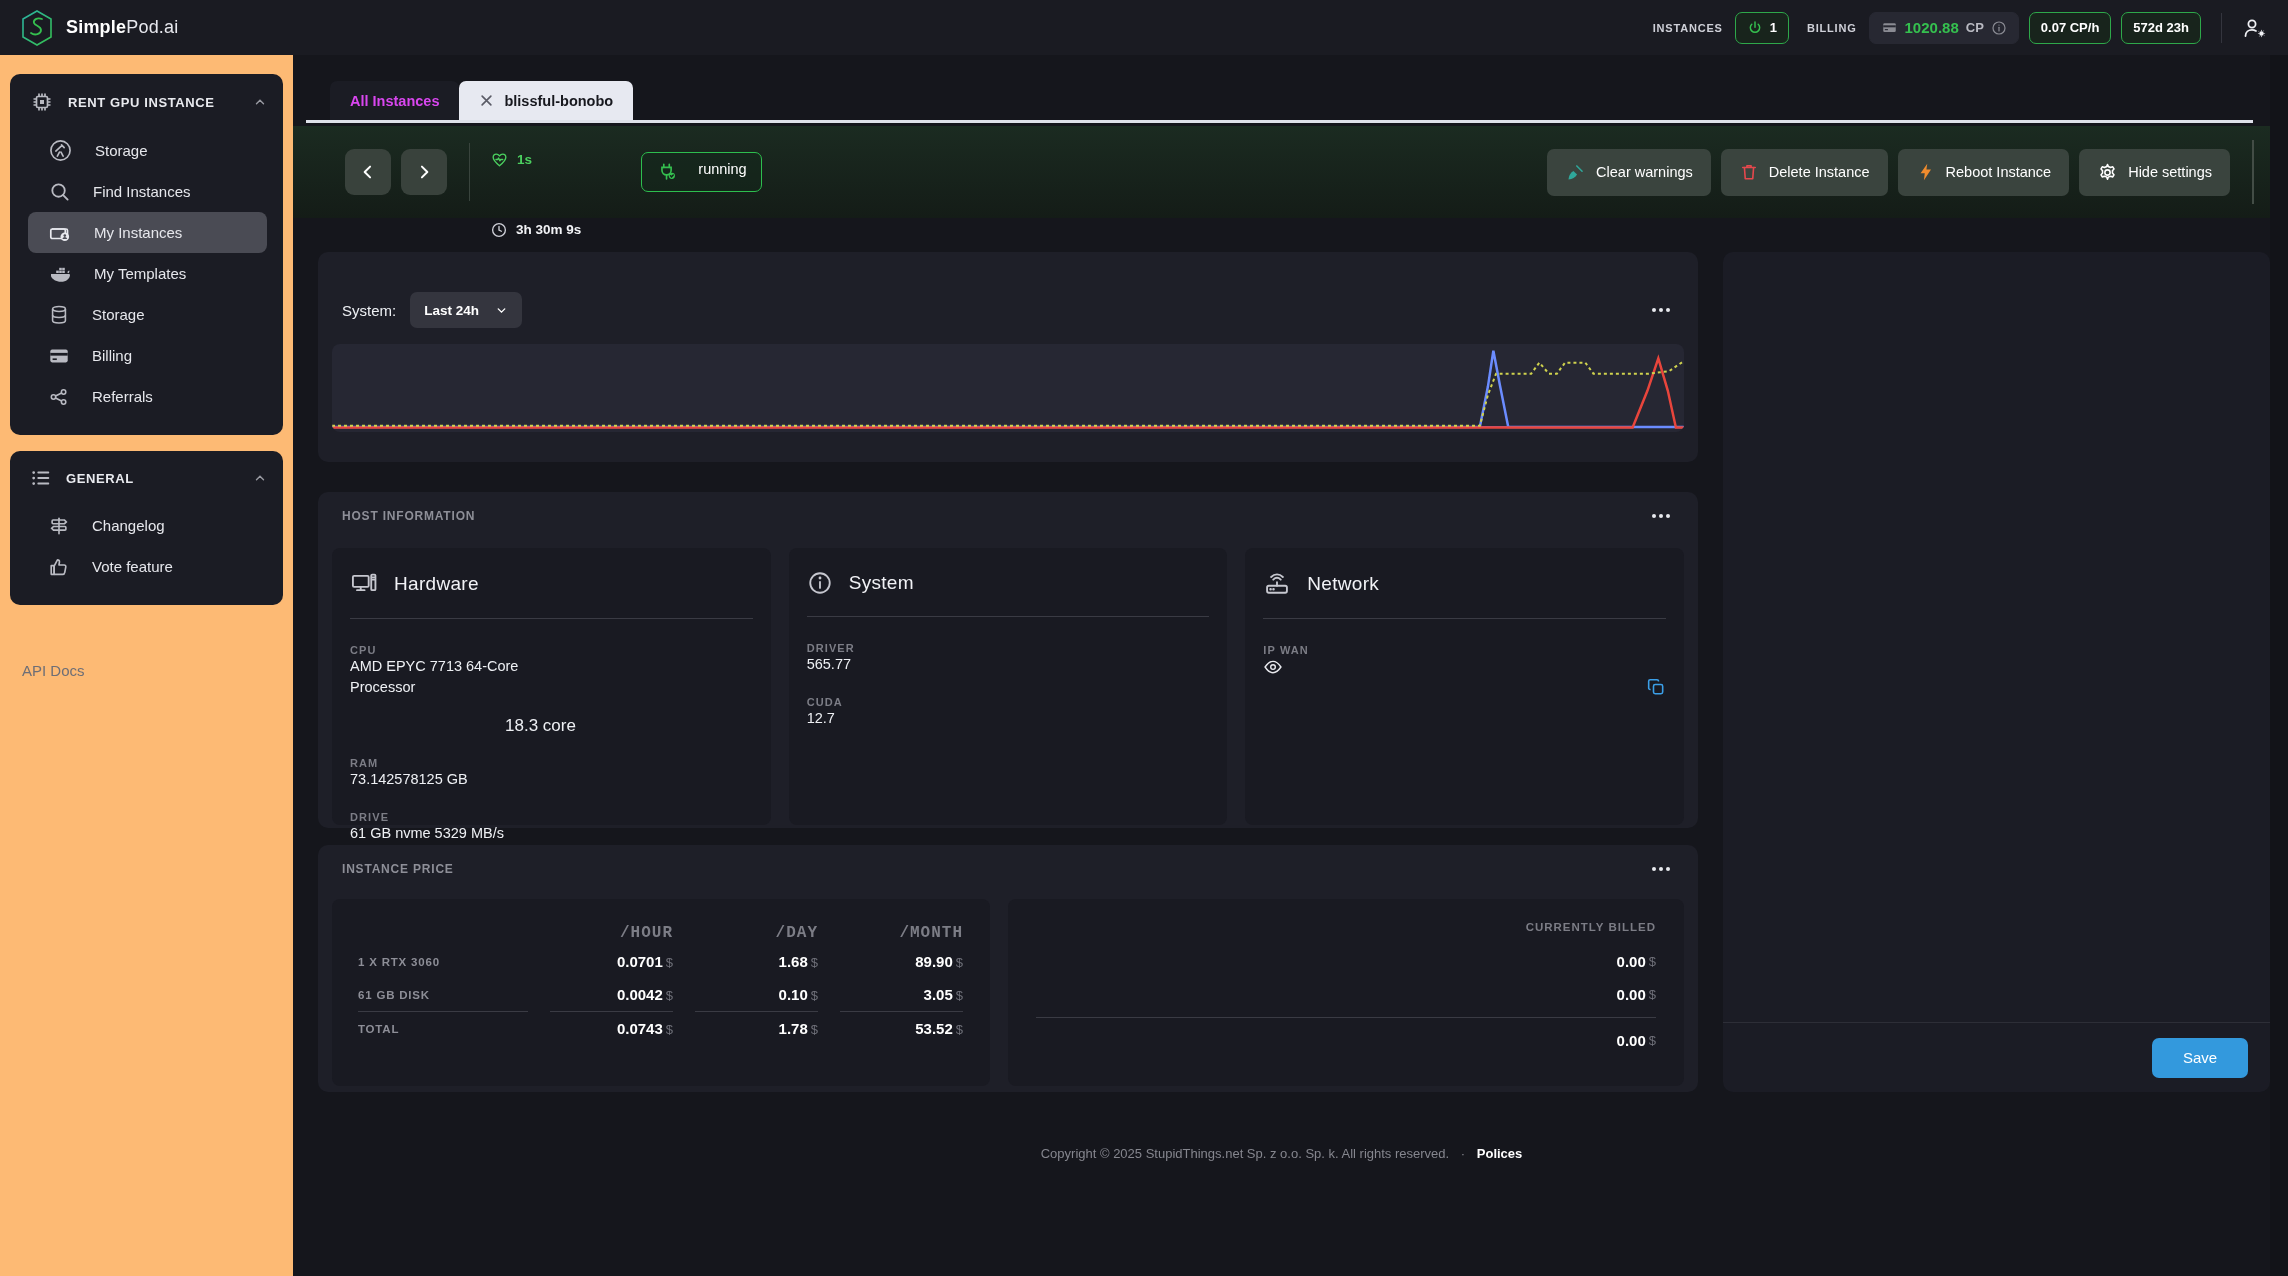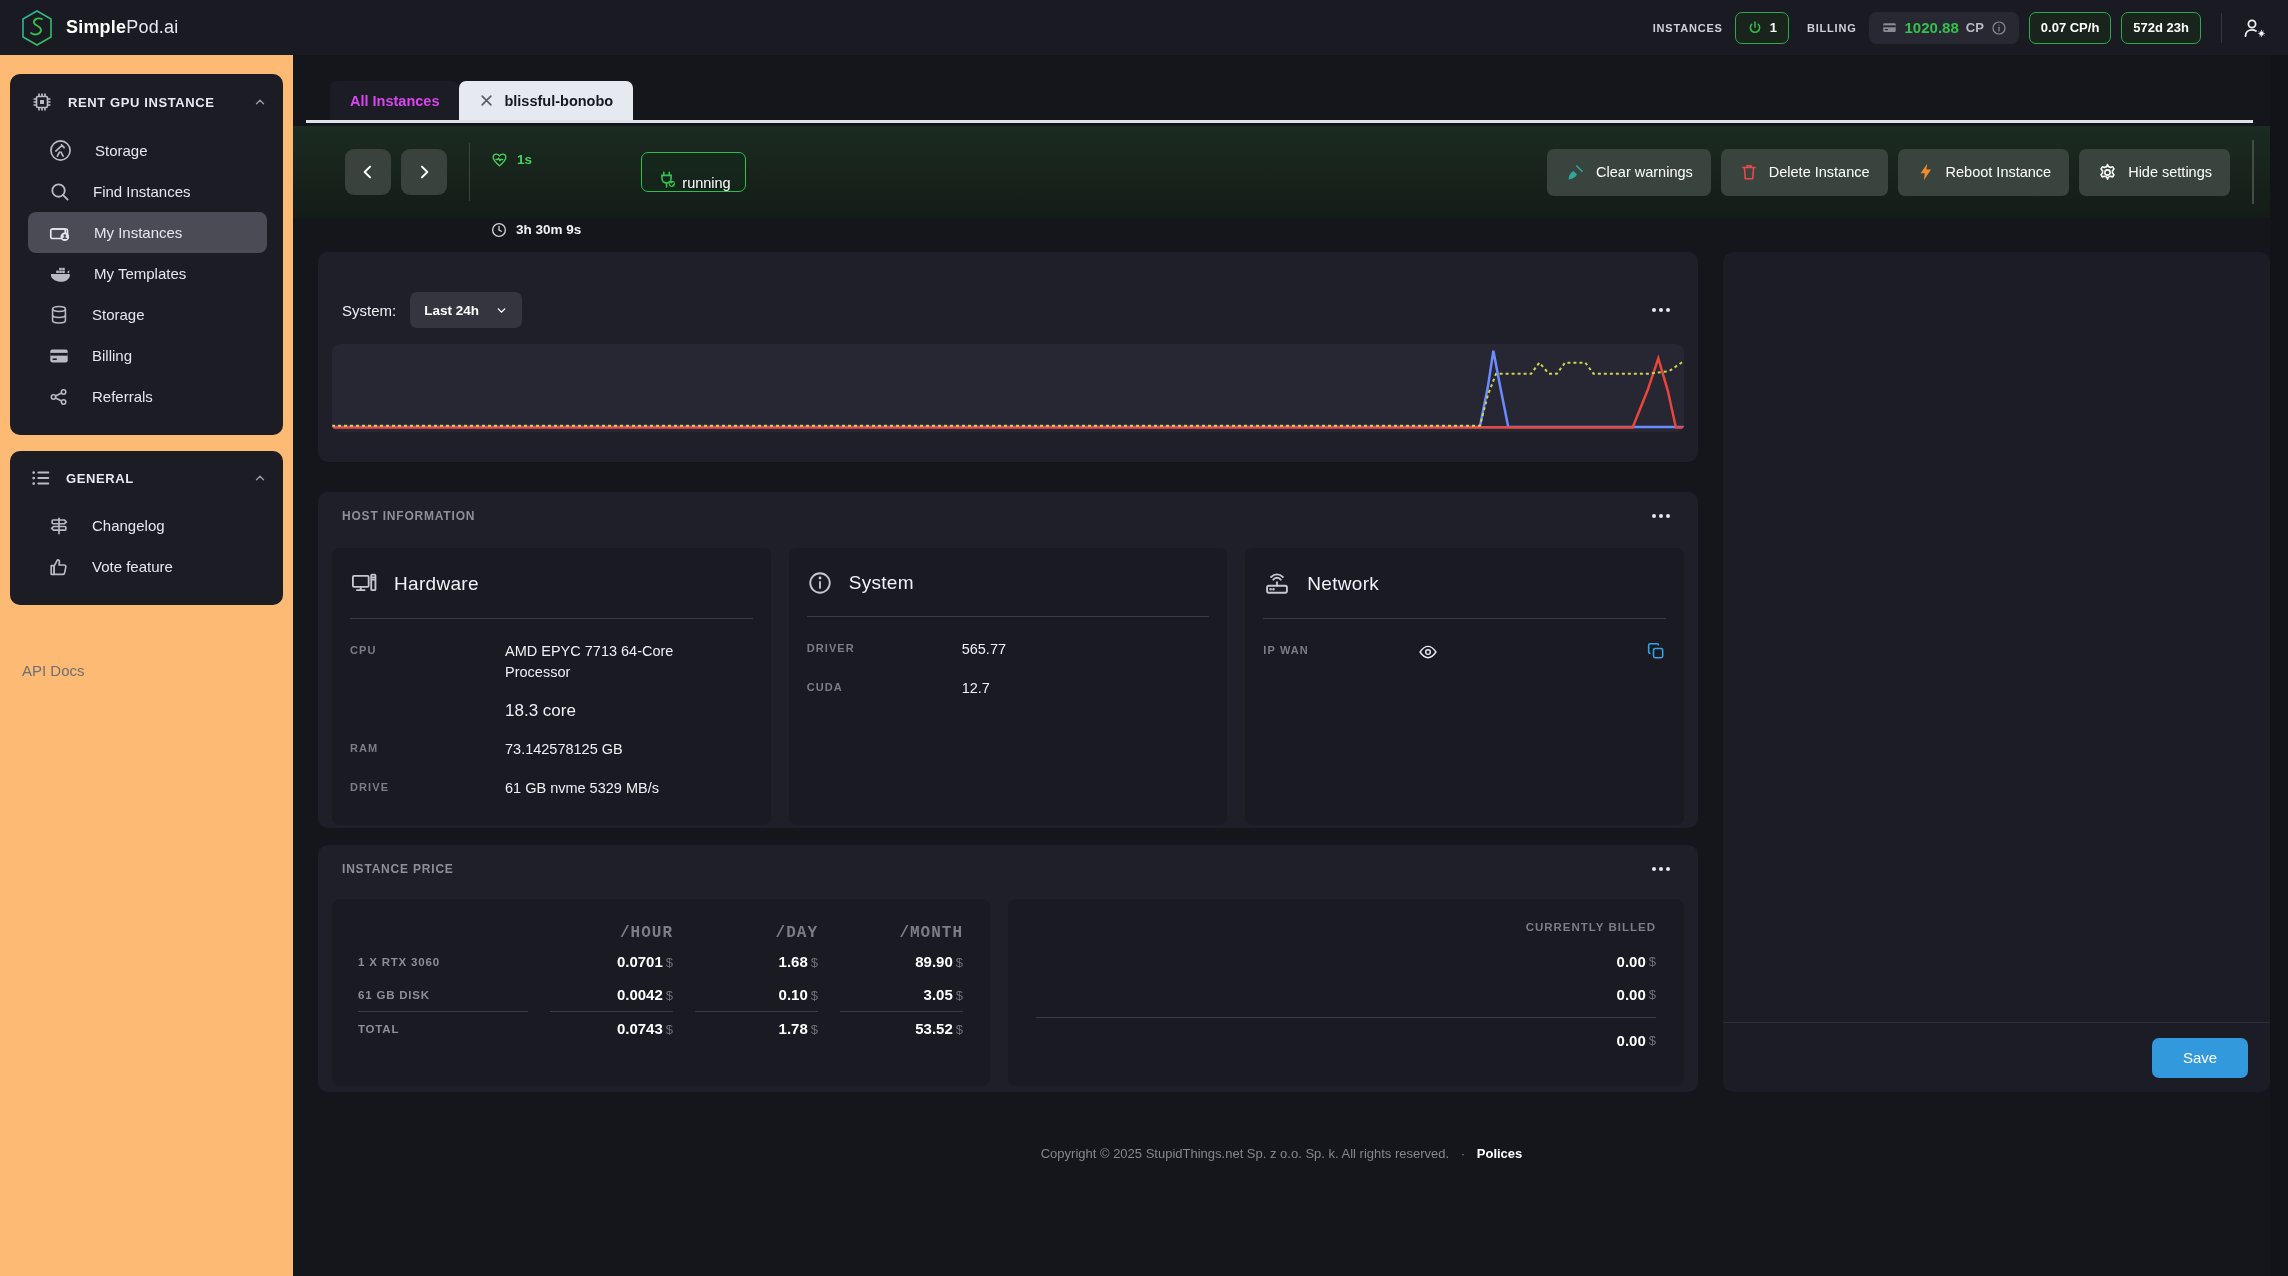--- a/index.html
+++ b/index.html
@@ -89,22 +89,22 @@
     display:flex; align-items:center; justify-content:center;
     color:#fff; cursor:pointer; margin-right:10px;
   }
   .tool-divider { width:1px; height:58px; background:#39443d; margin:0 20px 0 12px; }
   .stat-col { display:flex; flex-direction:column; gap:8px; }
   .stat-row { display:flex; align-items:center; gap:8px; font-size:13.5px; font-weight:700;margin-top:44px; }
   .stat-row.hb { color:#4bd05f; }
   .stat-row.up { color:#f2f3f6; }
   .status-badge {
     margin-left:60px; height:40px; border:1.5px solid #2dbe4e; border-radius:7px;
-    background:rgba(20,40,28,.55); display:flex; align-items:flex-end; gap:4px;
-    padding:0 14px; font-size:14.5px; color:#fff; cursor:default;
+    background:rgba(20,40,28,.55); display:flex; align-items:flex-start; gap:20px;
+    padding:8px 14px; font-size:14.5px; color:#fff; cursor:default;
   }
   .toolbar-actions { margin-left:auto; display:flex; gap:10px; margin-right:58px; }
   .tool-btn {
     height:47px; border-radius:7px; background:#3a443e;
     display:flex; align-items:center; gap:10px; padding:0 18px;
     font-size:14.5px; color:#fff; cursor:pointer; border:none;
     font-family:"Liberation Sans", sans-serif;
   }
   .tool-btn .tic { flex:0 0 auto; }
   .tic.teal { color:#2fa79a; }
@@ -142,21 +142,21 @@
   .panel-head .dots { margin-left:auto; }
   .cards-row { display:flex; gap:18px; margin:24px 14px 0 14px; }
   .info-card {
     background:#191a22; border-radius:8px; height:277px; flex:1; padding:22px 18px;
     position:relative;
   }
   .card-title { display:flex; align-items:center; gap:16px; color:#f1f2f6; }
   .card-title .ct-text { font-size:19px; letter-spacing:.3px; }
   .card-title .cic { color:#c6c7cf; }
   .card-divider { height:1px; background:#3a3b44; margin:20px 0 22px 0; }
-  .field { display:flex; align-items:flex-start; margin-bottom:18px; }
+  .field { display:flex; align-items:flex-start; margin-bottom:18px;flex-direction:column; }
   .f-label { width:155px; font-size:11px; font-weight:700; letter-spacing:1.1px; color:#7c7d86; padding-top:3px; }
   .f-value { font-size:14.5px; color:#eef0f4; line-height:1.45; }
   .f-value.wrap { max-width:190px; }
   .sub-value { margin:2px 0 18px 155px; font-size:17px; color:#eef0f4; }
   .eye-btn { color:#e8e9ee; cursor:pointer; padding-top:1px; }
   .copy-btn { margin-left:auto; color:#3b9fe8; cursor:pointer; }
 
   
   .price-panel { left:318px; top:845px; width:1380px; height:247px; }
   .price-cards { display:flex; gap:18px; margin:22px 14px 0 14px; }

